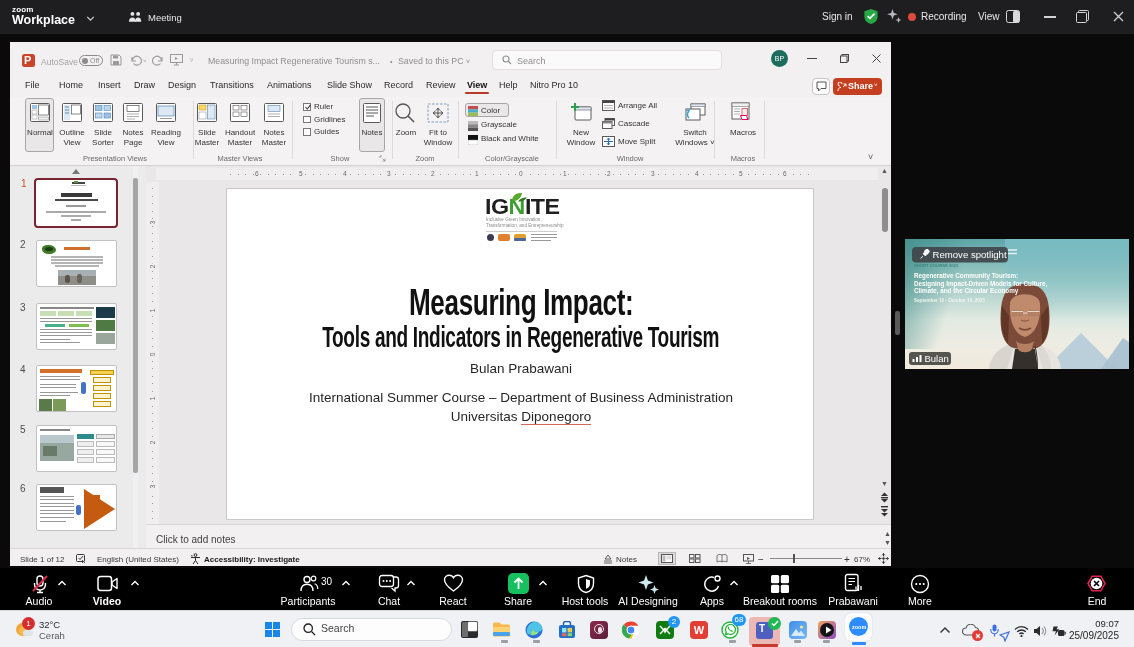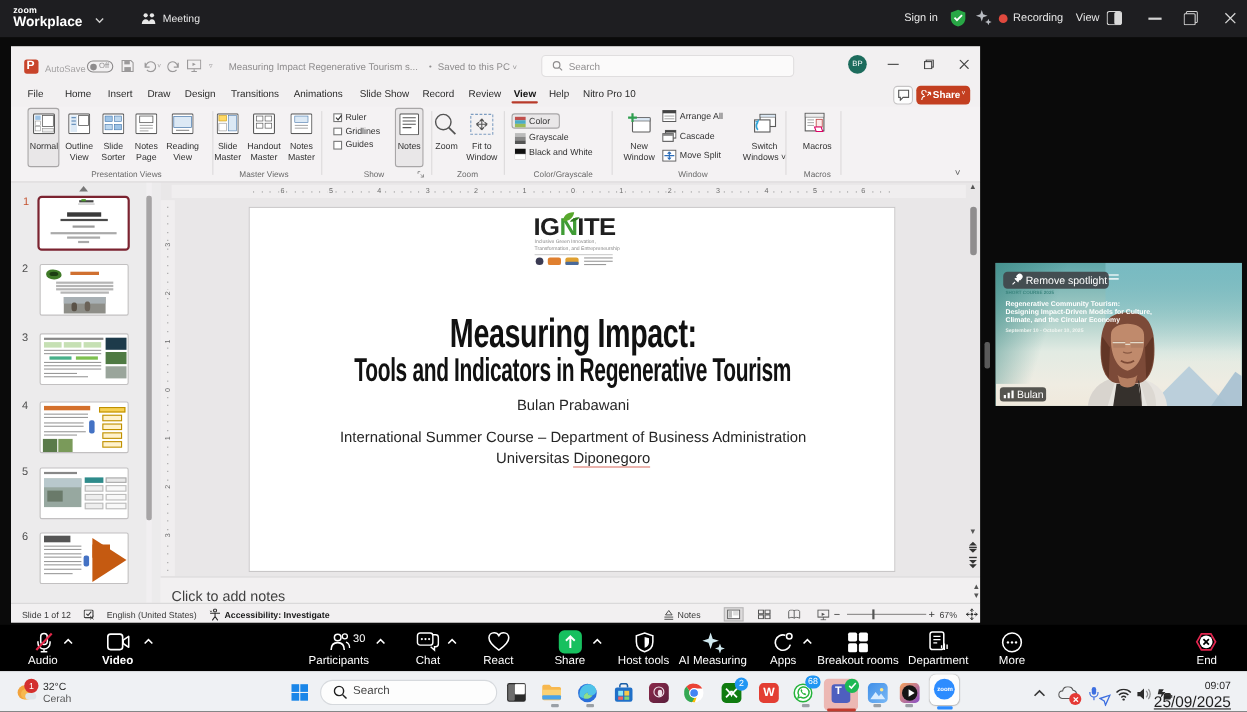--- a/index.html
+++ b/index.html
@@ -641,21 +641,21 @@
               <path d="M1 8 L4.5 11.5 L8 8" fill="#333" transform="translate(0,-1)"></path>
             </svg>
           <svg class="abs" style="left:734px;top:340px;" width="9" height="12" viewBox="0 0 9 12">
               <rect x="1" y="0" width="7" height="1.4" fill="#333"></rect>
               <path d="M1 3 L4.5 6.5 L8 3" fill="#333"></path>
               <path d="M1 7 L4.5 10.5 L8 7" fill="#333"></path>
             </svg>
         </div>
       </div>
       <div id="notesbar">
-        <div class="abs" style="left:10px;top:9px;font-size:13px;color:#3f3f3f;">Click to add notes</div>
+        <div class="abs" style="left:10px;top:9px;font-size:10px;color:#3f3f3f;">Click to add notes</div>
         <div class="abs" style="left:738px;top:5px;color:#555;font-size:7px;">▲</div>
         <div class="abs" style="left:738px;top:14px;color:#555;font-size:7px;">▼</div>
       </div>
       <div id="statusbar">
         <div class="abs" style="left:10px;top:5.5px;">Slide 1 of 12</div>
         <svg class="abs" style="left:66px;top:4.5px;" width="11" height="10" viewBox="0 0 11 10">
             <rect x="0.5" y="0.5" width="8" height="7" rx="1" fill="none" stroke="#3a3a3a"></rect>
             <path d="M2.5 4 l1.5 1.5 L7 2" stroke="#3a3a3a" fill="none"></path>
             <path d="M6 6 l3 3 M9 6 l-3 3" stroke="#3a3a3a" stroke-width=".9"></path>
           </svg>
@@ -825,21 +825,21 @@
     <svg class="abs" style="left:577px;top:6px;" width="18" height="20" viewBox="0 0 18 20">
         <path d="M9 1.5 L16.5 4 V9.5 C16.5 14.5 13 17.5 9 18.5 C5 17.5 1.5 14.5 1.5 9.5 V4 Z" fill="none" stroke="#fff" stroke-width="1.4"></path>
         <path d="M9 5 L13 6.3 V9.8 C13 12.3 11.5 14 9 14.8 Z" fill="#fff"></path>
       </svg>
     <div class="zlab" style="left:546px;width:78px;">Host tools</div>
 
     <svg class="abs" style="left:637px;top:5px;" width="23" height="22" viewBox="0 0 23 22">
         <path d="M9 2 l1.9 5.6 L16.5 9.5 l-5.6 1.9 L9 17 l-1.9-5.6 L1.5 9.5 l5.6-1.9 Z" fill="#cfe8ef"></path>
         <path d="M17.5 12 l1.2 3.3 3.3 1.2 -3.3 1.2 -1.2 3.3 -1.2-3.3 -3.3-1.2 3.3-1.2 Z" fill="#cfe8ef"></path>
       </svg>
-    <div class="zlab" style="left:609px;width:78px;">AI Measuring</div>
+    <div class="zlab" style="left:609px;width:78px;">AI Designing</div>
 
     <svg class="abs" style="left:702px;top:6px;" width="20" height="20" viewBox="0 0 20 20">
         <path d="M16.5 12 A7 7 0 1 1 12 3.5" fill="none" stroke="#fff" stroke-width="1.5"></path>
         <circle cx="15.5" cy="4.5" r="2.5" fill="none" stroke="#fff" stroke-width="1.4"></circle>
       </svg>
     <div class="zlab" style="left:673px;width:78px;">Apps</div>
     <svg class="abs" style="left:729px;top:12px;" width="10" height="7" viewBox="0 0 10 7">
         <path d="M1.5 5 L5 1.5 L8.5 5" stroke="#fff" stroke-width="1.4" fill="none"></path>
       </svg>
 
@@ -849,21 +849,21 @@
         <rect x="1" y="10.8" width="8.2" height="8.2" rx="1.5" fill="#fff"></rect>
         <rect x="10.8" y="10.8" width="8.2" height="8.2" rx="1.5" fill="#fff"></rect>
       </svg>
     <div class="zlab" style="left:740px;width:80px;">Breakout rooms</div>
 
     <svg class="abs" style="left:844px;top:5px;" width="19" height="21" viewBox="0 0 19 21">
         <rect x="1.5" y="1.5" width="12.5" height="16" rx="2" fill="none" stroke="#fff" stroke-width="1.4"></rect>
         <path d="M4.5 5.5 h6.5 M4.5 8.5 h6.5 M4.5 11.5 h3.5" stroke="#fff" stroke-width="1.2"></path>
         <path d="M12 13.5 v3 M14.5 12 v6 M17 13 v4" stroke="#fff" stroke-width="1.3"></path>
       </svg>
-    <div class="zlab" style="left:814px;width:78px;">Department</div>
+    <div class="zlab" style="left:814px;width:78px;">Prabawani</div>
 
     <svg class="abs" style="left:910px;top:6px;" width="20" height="20" viewBox="0 0 20 20">
         <circle cx="10" cy="10" r="8.5" fill="none" stroke="#fff" stroke-width="1.4"></circle>
         <circle cx="6.3" cy="10" r="1.1" fill="#fff"></circle>
         <circle cx="10" cy="10" r="1.1" fill="#fff"></circle>
         <circle cx="13.7" cy="10" r="1.1" fill="#fff"></circle>
       </svg>
     <div class="zlab" style="left:881px;width:78px;">More</div>
 
     <svg class="abs" style="left:1086px;top:5px;" width="21" height="21" viewBox="0 0 21 21">
@@ -1008,15 +1008,15 @@
     <svg class="abs" style="left:1033px;top:14px;" width="14" height="12" viewBox="0 0 14 12">
         <path d="M1 4 h2.5 L7 1 v10 L3.5 8 H1 Z" fill="#2b2b2b"></path>
         <path d="M9 3 a4.5 4.5 0 0 1 0 6 M11 1.5 a7 7 0 0 1 0 9" stroke="#2b2b2b" stroke-width="1.1" fill="none" opacity=".5"></path>
       </svg>
     <svg class="abs" style="left:1051px;top:15px;" width="15" height="11" viewBox="0 0 15 11">
         <path d="M2.5 0.5 L7 0.5 L5.5 3.2 L8.5 3.2 L3.5 9.5 L5 5.2 L1.5 5.2 Z" fill="#2b2b2b"></path>
         <rect x="7" y="4" width="6.5" height="6" rx="1.5" fill="#2b2b2b"></rect>
         <rect x="13.7" y="5.8" width="1.1" height="2.6" fill="#2b2b2b"></rect>
       </svg>
     <div class="abs" style="right:15px;top:7px;font-size:9.5px;color:#1f1f1f;text-align:right;">09:07</div>
-    <div class="abs" style="right:15px;top:19px;font-size:14px;color:#1f1f1f;text-align:right;text-decoration:underline;">25/09/2025</div>
+    <div class="abs" style="right:15px;top:19px;font-size:10px;color:#1f1f1f;text-align:right;">25/09/2025</div>
   </div>
 </div>
 
 </body></html>

